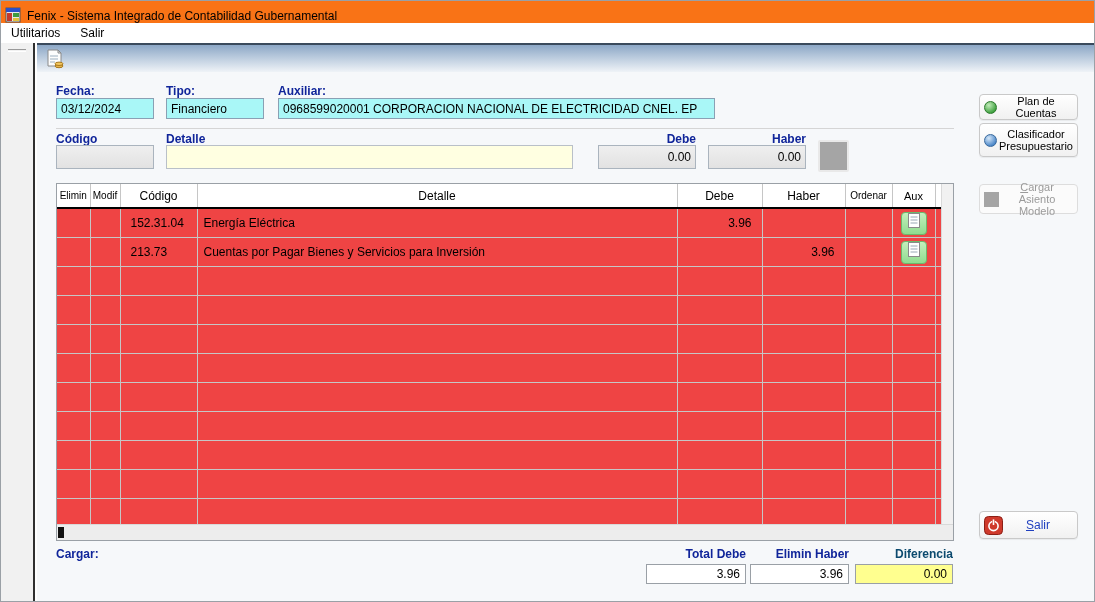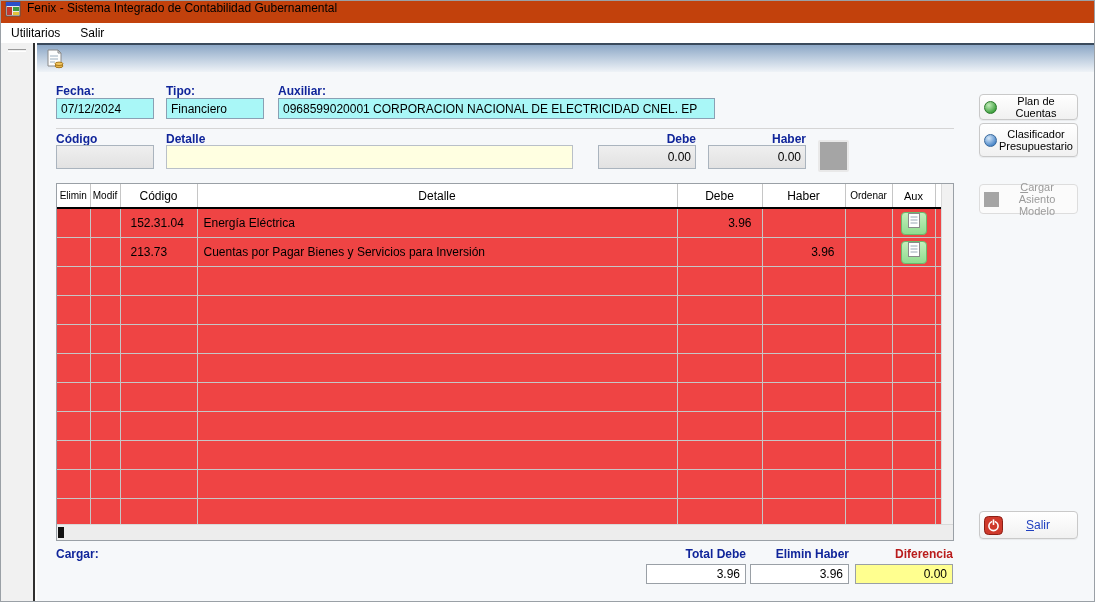--- a/index.html
+++ b/index.html
@@ -4,38 +4,38 @@
 <style>
   * { margin:0; padding:0; box-sizing:border-box; }
   html,body { background:#d8d8d8; }
   .window {
     position:relative; width:1095px; height:602px;
     font-family:"Liberation Sans", sans-serif; font-size:12px; color:#000;
     background:#fff; border:1px solid #9aa0a6; overflow:hidden;
   }
   
   .titlebar { position:absolute; left:0; top:0; width:100%; height:22px;
-    background:#c2410c; display:flex; align-items:flex-start; padding-left:4px; }
+    background:#f97316; display:flex; align-items:flex-end; padding-left:4px; }
   .titlebar .title { margin-left:6px; font-size:12px; }
   .menubar { position:absolute; left:0; top:22px; width:100%; height:20px;
     background:#fff; display:flex; align-items:center; }
   .menu-item { padding:0 10px; height:100%; display:flex; align-items:center; cursor:default; }
   
   .left-strip { position:absolute; left:0; top:42px; width:34px; bottom:0;
     background:#f1f1f1; border-right:2px solid #2f2f2f; }
   .left-strip .grip { position:absolute; left:7px; top:6px; width:18px; height:3px;
     border-top:1px solid #9a9a9a; border-bottom:1px solid #fff; }
   .main-bg { position:absolute; left:36px; top:42px; right:0; bottom:0;
     background:#f6f8fa; border-top:2px solid #3a4a5c; }
   .toolbar { position:absolute; left:36px; top:44px; right:0; height:27px;
     background:linear-gradient(to bottom,#8ca7c6 0%,#b9cadd 45%,#eff3f7 100%); }
   .toolbar-icon { position:absolute; left:44px; top:47px; }
   
   .lbl { position:absolute; font-weight:bold; color:#10259a; font-size:12px; }
-  .lbl-red { color:#b91c1c; }
+  .lbl-red { color:#0c4a6e; }
   .field { position:absolute; border:1px solid #8aa0b4; background:#a9f7f7;
     font-size:12px; line-height:18px; padding:1px 4px; overflow:hidden; white-space:nowrap; }
   .field-gray { background:linear-gradient(#efefef,#e2e2e2); border-color:#aab4be; }
   .field-yellow { background:#ffffe1; border-color:#b9c0c8; }
   .field-amount { text-align:right; line-height:20px; }
   .sep-line { position:absolute; left:55px; top:127px; width:898px; height:1px; background:#d5d5d5; }
   .gray-square-btn { position:absolute; left:817px; top:139px; width:31px; height:32px;
     background:#a5a5a5; border:2px solid #e9e9e9; border-radius:2px; }
   
   .table-wrap { position:absolute; left:55px; top:182px; width:898px; height:358px;
@@ -109,21 +109,21 @@
     <path d="M3 2 h10 l3 3 v13 h-13 z" fill="#fdfdfd" stroke="#8a8a8a"></path>
     <path d="M13 2 v3 h3 z" fill="#d8e2ea" stroke="#8a8a8a"></path>
     <line x1="5" y1="8" x2="13" y2="8" stroke="#9db0c0"></line>
     <line x1="5" y1="11" x2="13" y2="11" stroke="#9db0c0"></line>
     <line x1="5" y1="14" x2="10" y2="14" stroke="#9db0c0"></line>
     <ellipse cx="14" cy="18" rx="4" ry="1.7" fill="#e8b64c" stroke="#a87820"></ellipse>
     <ellipse cx="14" cy="15.8" rx="4" ry="1.7" fill="#f2c75e" stroke="#a87820"></ellipse>
   </svg>
 
   <span class="lbl" style="left:55px; top:83px;">Fecha:</span>
-  <div class="field" style="left:55px; top:97px; width:98px; height:21px;">07/12/2024</div>
+  <div class="field" style="left:55px; top:97px; width:98px; height:21px;">03/12/2024</div>
 
   <span class="lbl" style="left:165px; top:83px;">Tipo:</span>
   <div class="field" style="left:165px; top:97px; width:98px; height:21px;">Financiero</div>
 
   <span class="lbl" style="left:277px; top:83px;">Auxiliar:</span>
   <div class="field" style="left:277px; top:97px; width:437px; height:21px;">0968599020001  CORPORACION NACIONAL DE ELECTRICIDAD CNEL. EP</div>
 
   <div class="sep-line"></div>
 
   <span class="lbl" style="left:55px; top:131px;">Código</span>

